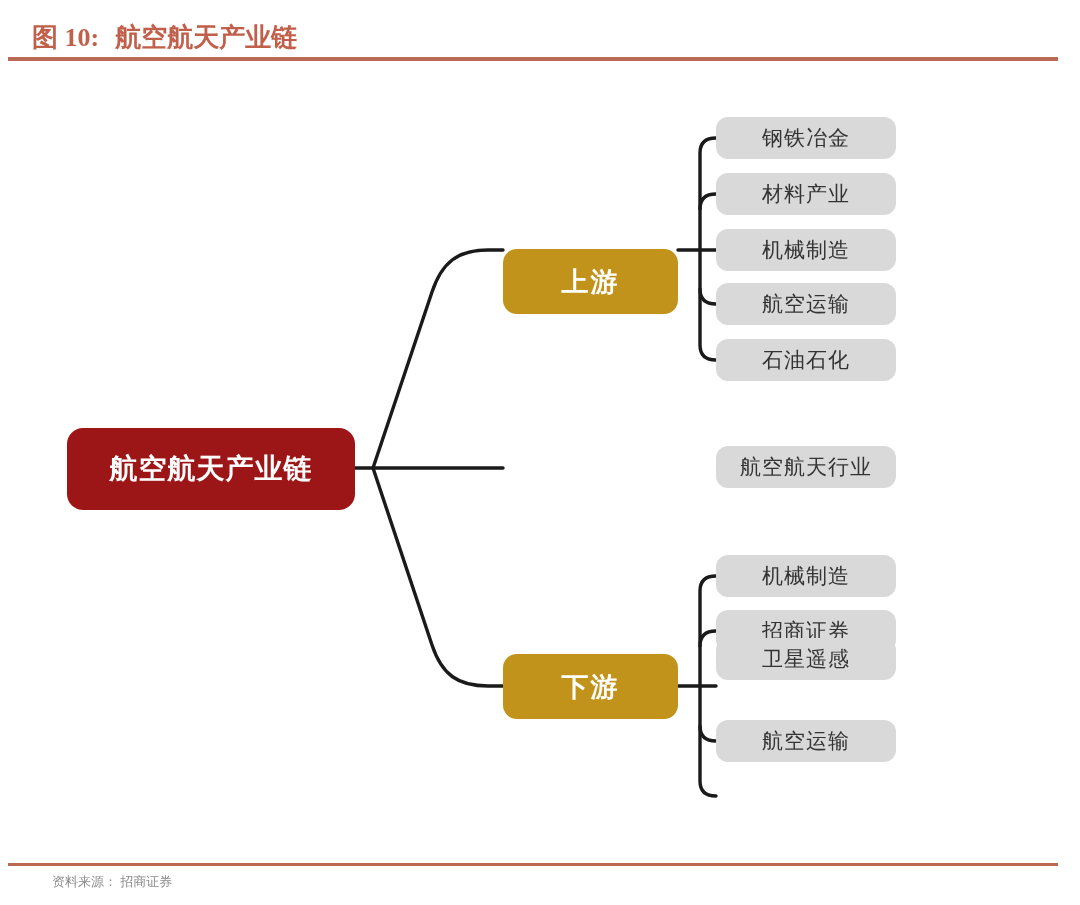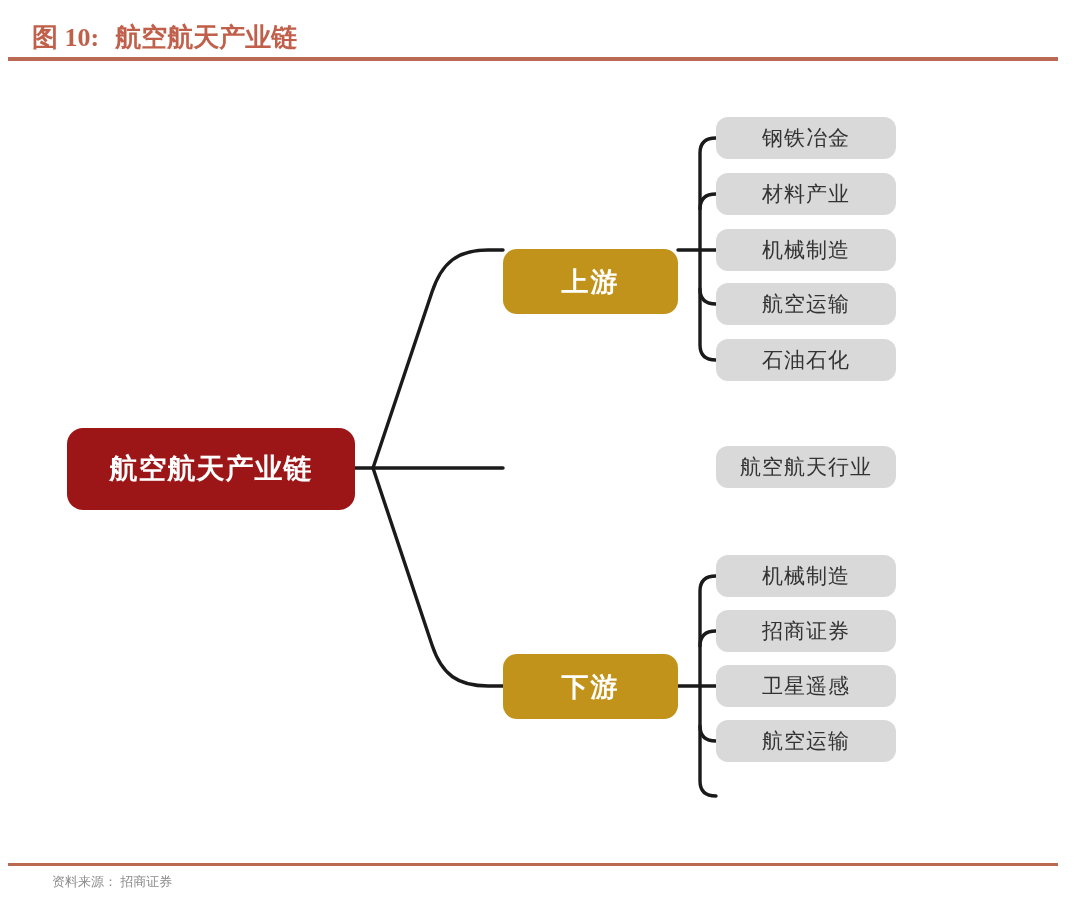--- a/index.html
+++ b/index.html
@@ -129,19 +129,19 @@
   <div class="node node-leaf" style="top:117px">钢铁冶金</div>
   <div class="node node-leaf" style="top:229px">机械制造</div>
   <div class="node node-leaf" style="top:173px">材料产业</div>
   <div class="node node-leaf" style="top:283px">航空运输</div>
   <div class="node node-leaf" style="top:446px">航空航天行业</div>
 
   <div class="node node-leaf" style="top:339px">石油石化</div>
 
   <div class="node node-leaf" style="top:555px">机械制造</div>
   <div class="node node-leaf" style="top:610px">招商证券</div>
-  <div class="node node-leaf" style="top:665px">卫星遥感</div>
+  <div class="node node-leaf" style="top:638px">卫星遥感</div>
   <div class="node node-leaf" style="top:720px">航空运输</div>
 
   <div class="rule bottom"></div>
   <div class="source-line">资料来源： 招商证券</div>
 
 </div>
 
 </body></html>

